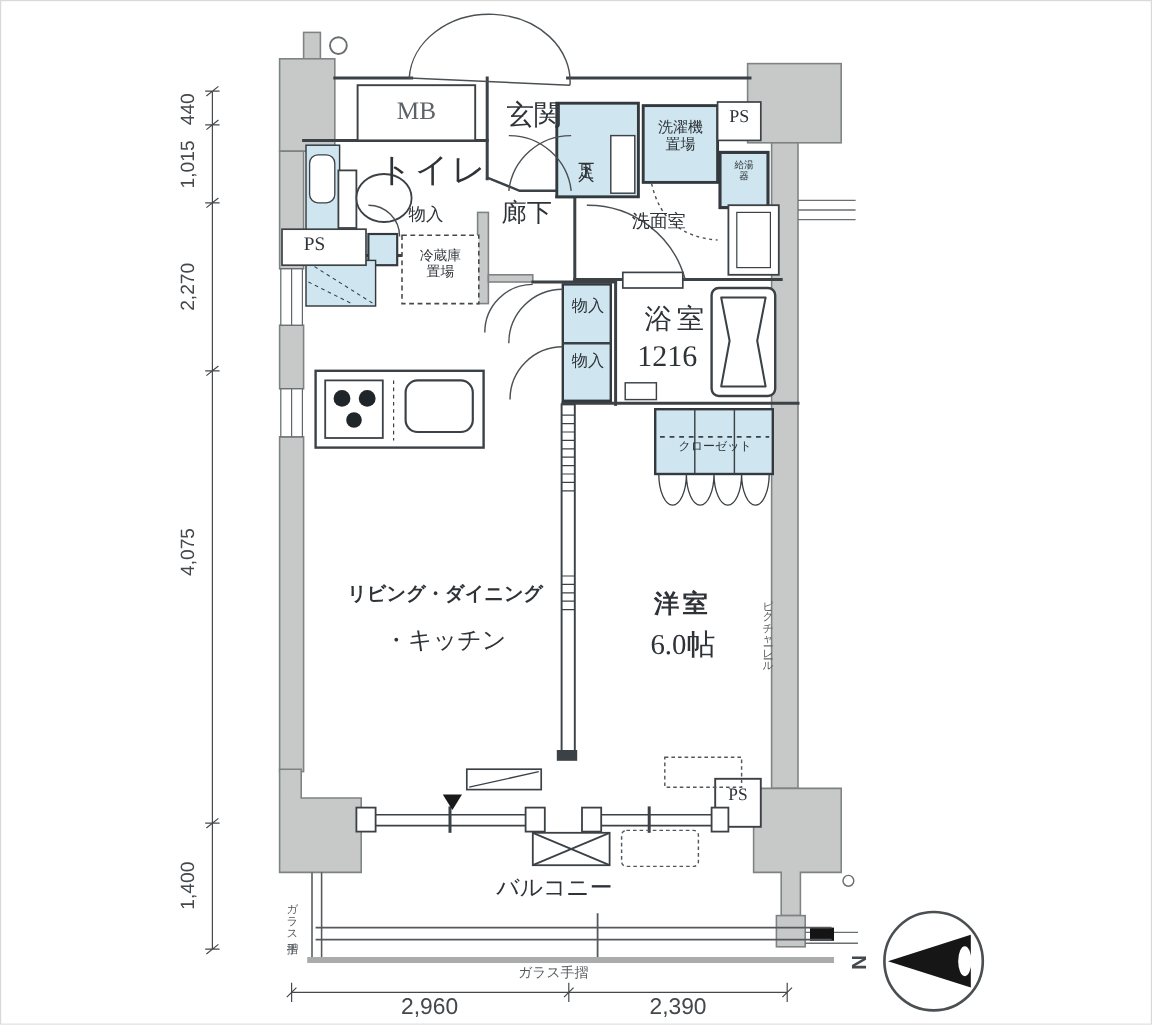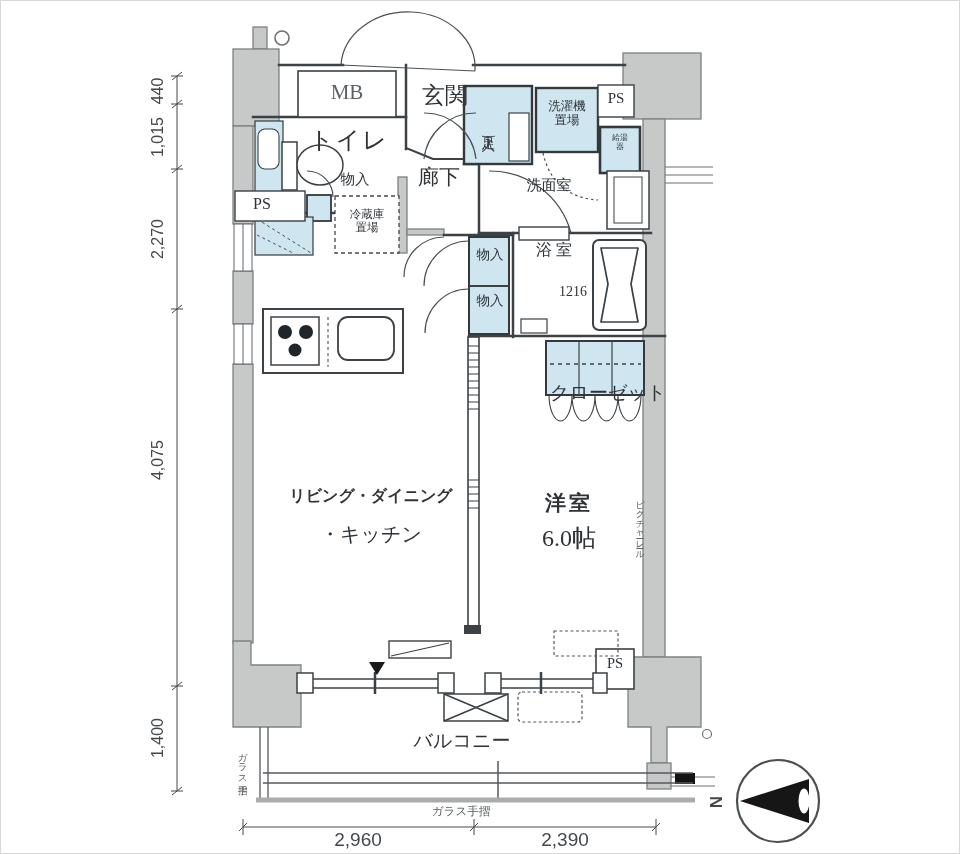--- a/index.html
+++ b/index.html
@@ -222,31 +222,31 @@
     <ellipse cx="803" cy="800" rx="5.5" ry="12.5" fill="#ffffff"></ellipse>
   </g>
 </svg>
 
   <div class="lbl gray" style="left:320px;top:80px;width:52px;font-size:21px;">MB</div>
   <div class="lbl" style="left:408px;top:82px;width:72px;font-size:23px;">玄関</div>
   <div class="lbl vert" style="left:480px;top:94px;height:62px;font-size:13.5px;">下足入</div>
   <div class="lbl wrap" style="left:544px;top:98px;width:44px;font-size:12.5px;">洗濯機置場</div>
   <div class="lbl" style="left:599px;top:89px;width:32px;font-size:15px;">PS</div>
   <div class="lbl wrap" style="left:608px;top:133px;width:22px;font-size:8px;">給湯器</div>
-  <div class="lbl" style="left:300px;top:126px;width:96px;font-size:24px;letter-spacing:2px;">トイレ</div>
+  <div class="lbl" style="left:312px;top:126px;width:96px;font-size:28px;letter-spacing:2px;">トイレ</div>
   <div class="lbl" style="left:332px;top:170px;width:44px;font-size:14.5px;">物入</div>
   <div class="lbl" style="left:240px;top:194px;width:42px;font-size:16px;">PS</div>
   <div class="lbl" style="left:412px;top:165px;width:52px;font-size:21px;">廊下</div>
   <div class="lbl" style="left:504px;top:176px;width:88px;font-size:15px;">洗面室</div>
   <div class="lbl wrap" style="left:346px;top:207px;width:40px;font-size:11.5px;">冷蔵庫置場</div>
   <div class="lbl" style="left:472px;top:246px;width:34px;font-size:13.5px;">物入</div>
   <div class="lbl" style="left:472px;top:292px;width:34px;font-size:13.5px;">物入</div>
-  <div class="lbl" style="left:520px;top:240px;width:70px;font-size:16px;letter-spacing:4px;">浴室</div>
-  <div class="lbl" style="left:524px;top:283px;width:62px;font-size:14px;text-align:right;">1216</div>
-  <div class="lbl" style="left:549px;top:366px;width:92px;font-size:19px;margin-top:15px;">クローゼット</div>
+  <div class="lbl" style="left:520px;top:252px;width:70px;font-size:23px;letter-spacing:4px;text-align:right;">浴室</div>
+  <div class="lbl" style="left:524px;top:283px;width:62px;font-size:25px;">1216</div>
+  <div class="lbl" style="left:549px;top:366px;width:92px;font-size:10px;">クローゼット</div>
   <div class="lbl" style="left:278px;top:486px;width:184px;font-size:16px;font-weight:bold;">リビング・ダイニング</div>
   <div class="lbl" style="left:282px;top:522px;width:176px;font-size:20px;">・キッチン</div>
   <div class="lbl" style="left:536px;top:491px;width:64px;font-size:21px;letter-spacing:3px;font-weight:bold;">洋室</div>
   <div class="lbl" style="left:528px;top:524px;width:80px;font-size:24px;">6.0帖</div>
   <div class="lbl vert small-gray" style="left:634px;top:458px;height:130px;font-size:9px;letter-spacing:0;">ピクチャーレール</div>
   <div class="lbl" style="left:599px;top:654px;width:30px;font-size:14.5px;">PS</div>
   <div class="lbl" style="left:406px;top:729px;width:110px;font-size:19px;">バルコニー</div>
   <div class="lbl vert small-gray" style="left:236px;top:726px;height:70px;font-size:9.5px;letter-spacing:0;">ガラス手摺</div>
   <div class="lbl small-gray" style="left:422px;top:804px;width:76px;font-size:11.5px;">ガラス手摺</div>
 

